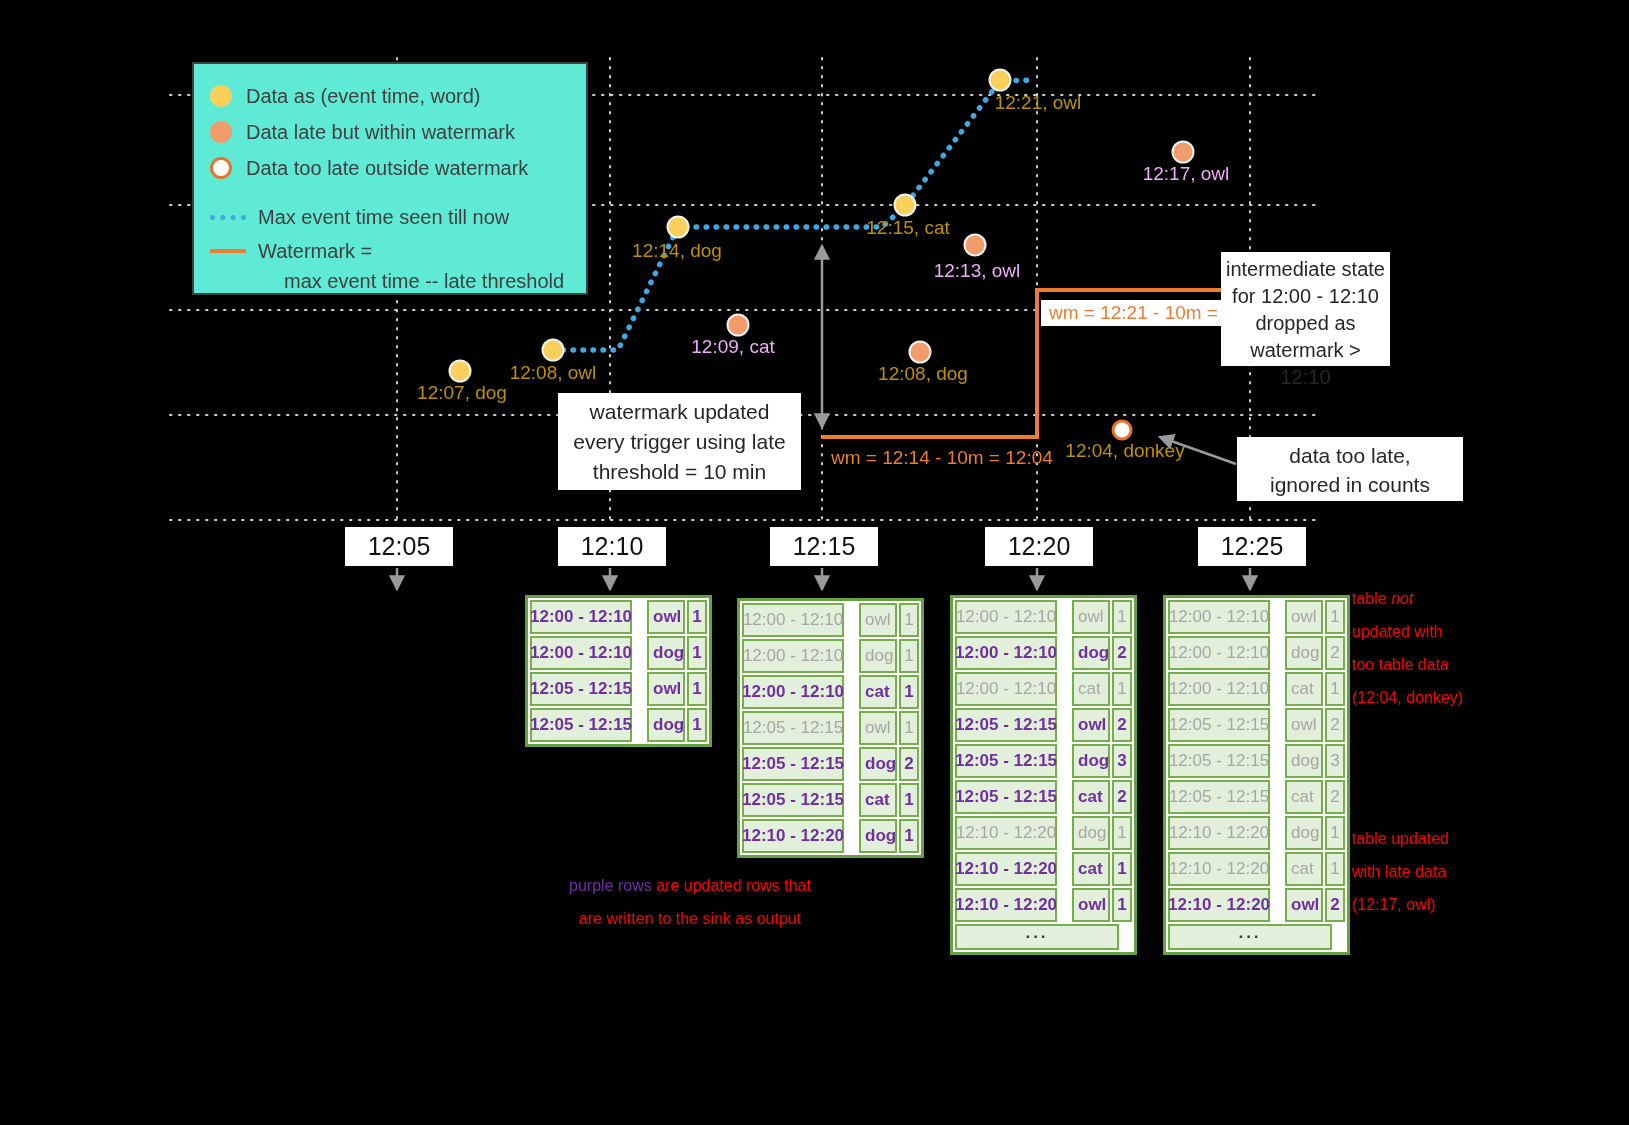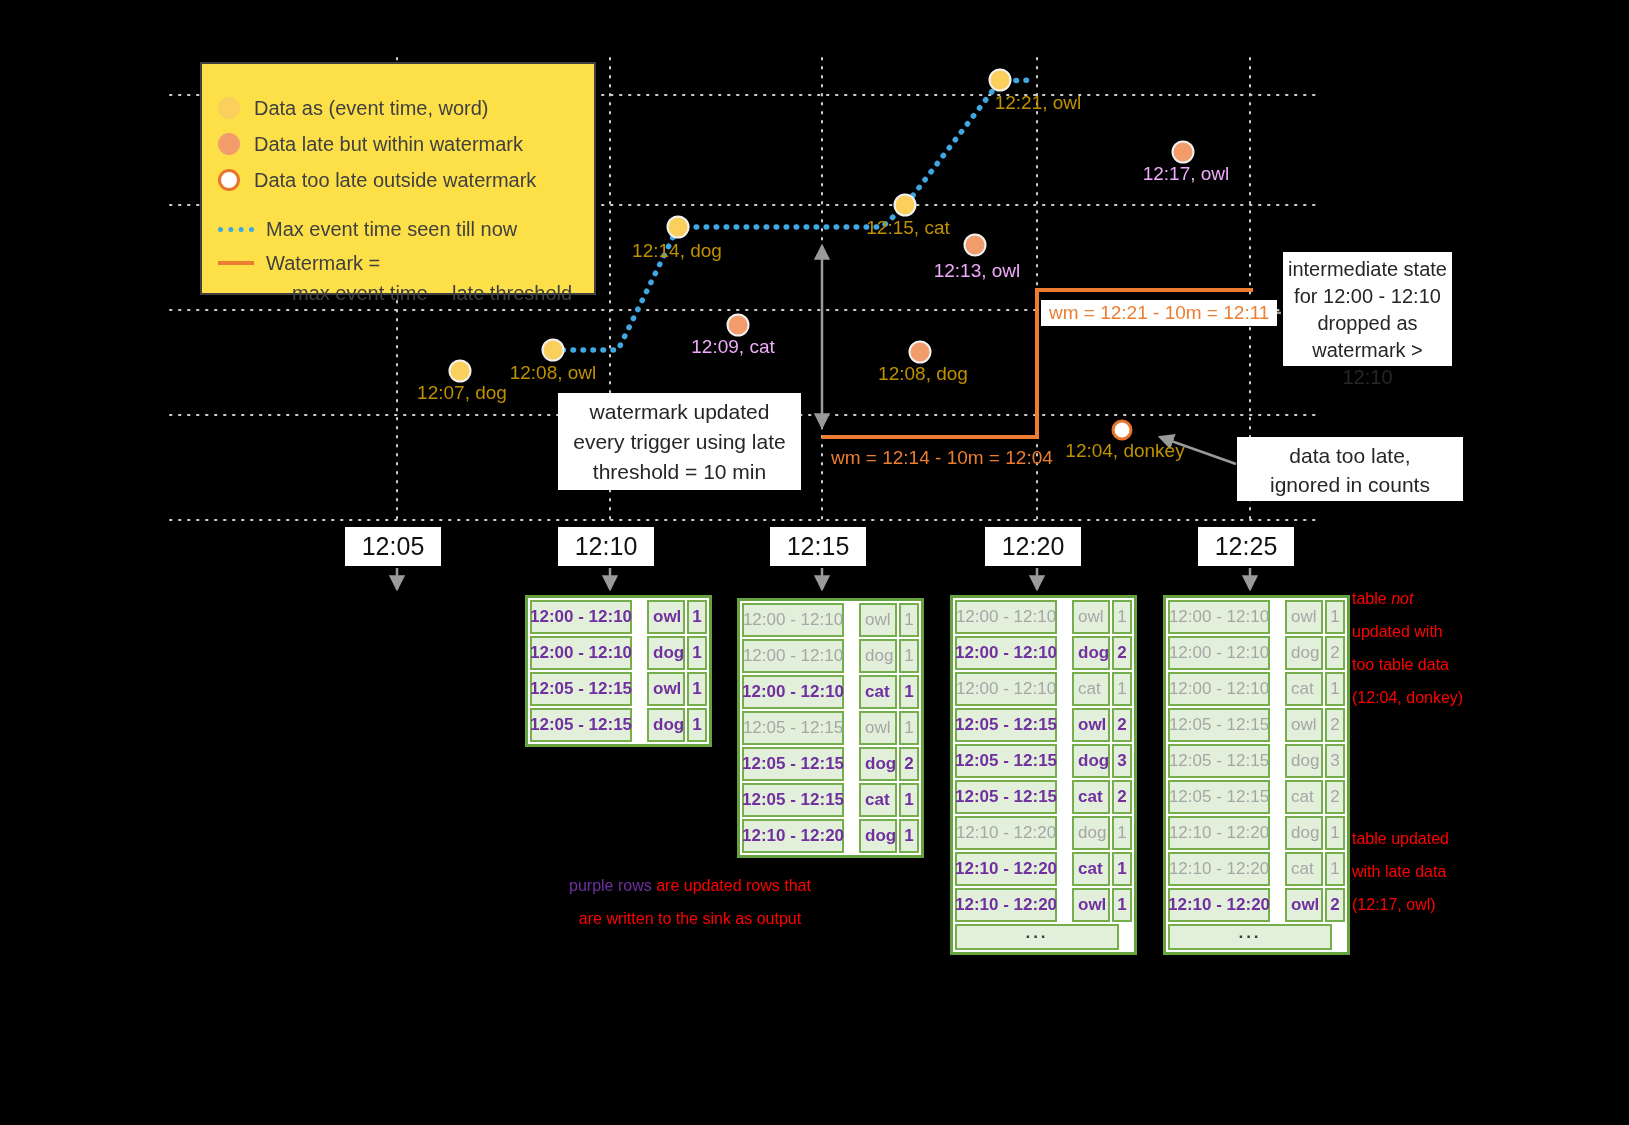--- a/index.html
+++ b/index.html
@@ -31,40 +31,40 @@
 
   
   .callout {
     position:absolute; background:#ffffff; color:#262626; text-align:center;
     font-size:21px; line-height:30px; box-sizing:border-box; padding:4px 4px;
   }
   .callout.small { font-size:20px; line-height:27px; }
 
   
   .legend {
-    position:absolute; left:200px; top:62px; width:396px; height:233px;
-    background:#fde047; border:2px solid #404040; box-sizing:border-box;
-    color:#404040; padding-top:26px;
+    position:absolute; left:192px; top:62px; width:396px; height:233px;
+    background:#5eead4; border:2px solid #404040; box-sizing:border-box;
+    color:#404040; padding-top:14px;
   }
   .lrow { display:flex; align-items:center; padding-left:16px; height:36px; }
   .lrow.l4 { margin-top:16px; height:30px; }
   .lrow.l5 { margin-top:4px; height:62px; align-items:flex-start; }
   .ltext { font-size:20px; line-height:30px; }
   .sw-dot { width:22px; height:22px; border-radius:50%; margin-right:14px; flex:none; box-sizing:border-box; }
   .sw-y { background:#FBCF5C; }
   .sw-s { background:#F29C6B; }
   .sw-o { background:#ffffff; border:3.5px solid #E9732A; }
   .sw-line { width:36px; height:0; margin-right:12px; flex:none; }
   .sw-b { border-top:5px dotted #41A7E0; }
   .sw-or { border-top:4px solid #ED7D31; margin-top:13px; }
   .ind { padding-left:26px; }
 
   
   .tick {
-    position:absolute; width:96px; height:39px; background:#ffffff; color:#111111;
+    position:absolute; width:108px; height:39px; background:#ffffff; color:#111111;
     font-size:25px; display:flex; align-items:center; justify-content:center;
   }
 
   
   .gtable { position:absolute; background:#ffffff; border:3px solid #66A23D; padding:2px; }
   .grow { display:flex; gap:2px; }
   .grow + .grow { margin-top:2px; }
   .gcell {
     box-sizing:border-box; border:2px solid #76AE4C; background:#E2EFDA;
     height:34px; display:flex; align-items:center; justify-content:center;
@@ -176,21 +176,21 @@
 
   <div class="wm-label" style="left:831px;top:447px">wm = 12:14 - 10m = 12:04</div>
   <div class="wm-label boxed" style="left:1041px;top:300px">wm = 12:21 - 10m = 12:11</div>
 
   <div class="callout" style="left:558px;top:393px;width:243px;height:97px">
     <div>watermark updated</div>
     <div>every trigger using late</div>
     <div>threshold = 10 min</div>
   </div>
 
-  <div class="callout small" style="left:1283px;top:252px;width:169px;height:114px">
+  <div class="callout small" style="left:1221px;top:252px;width:169px;height:114px">
     <div>intermediate state</div>
     <div>for 12:00 - 12:10</div>
     <div>dropped as</div>
     <div>watermark &gt; 12:10</div>
   </div>
 
   <div class="callout" style="left:1237px;top:437px;width:226px;height:64px;line-height:29px">
     <div>data too late,</div>
     <div>ignored in counts</div>
   </div>

